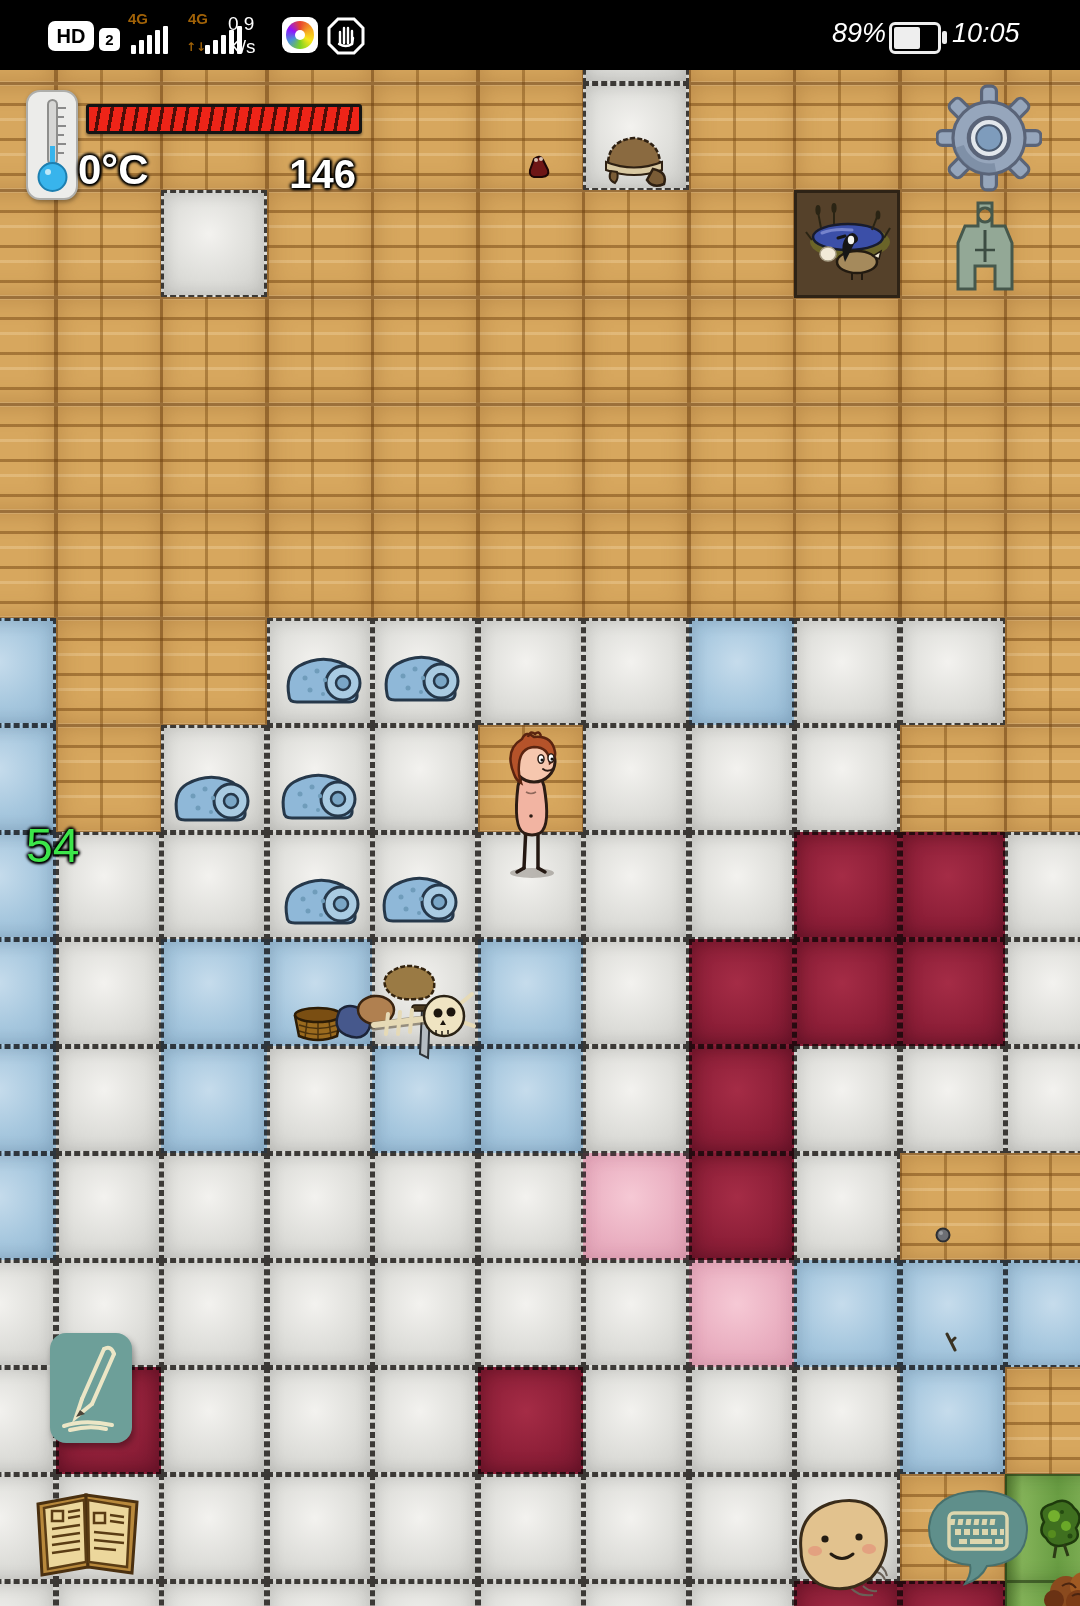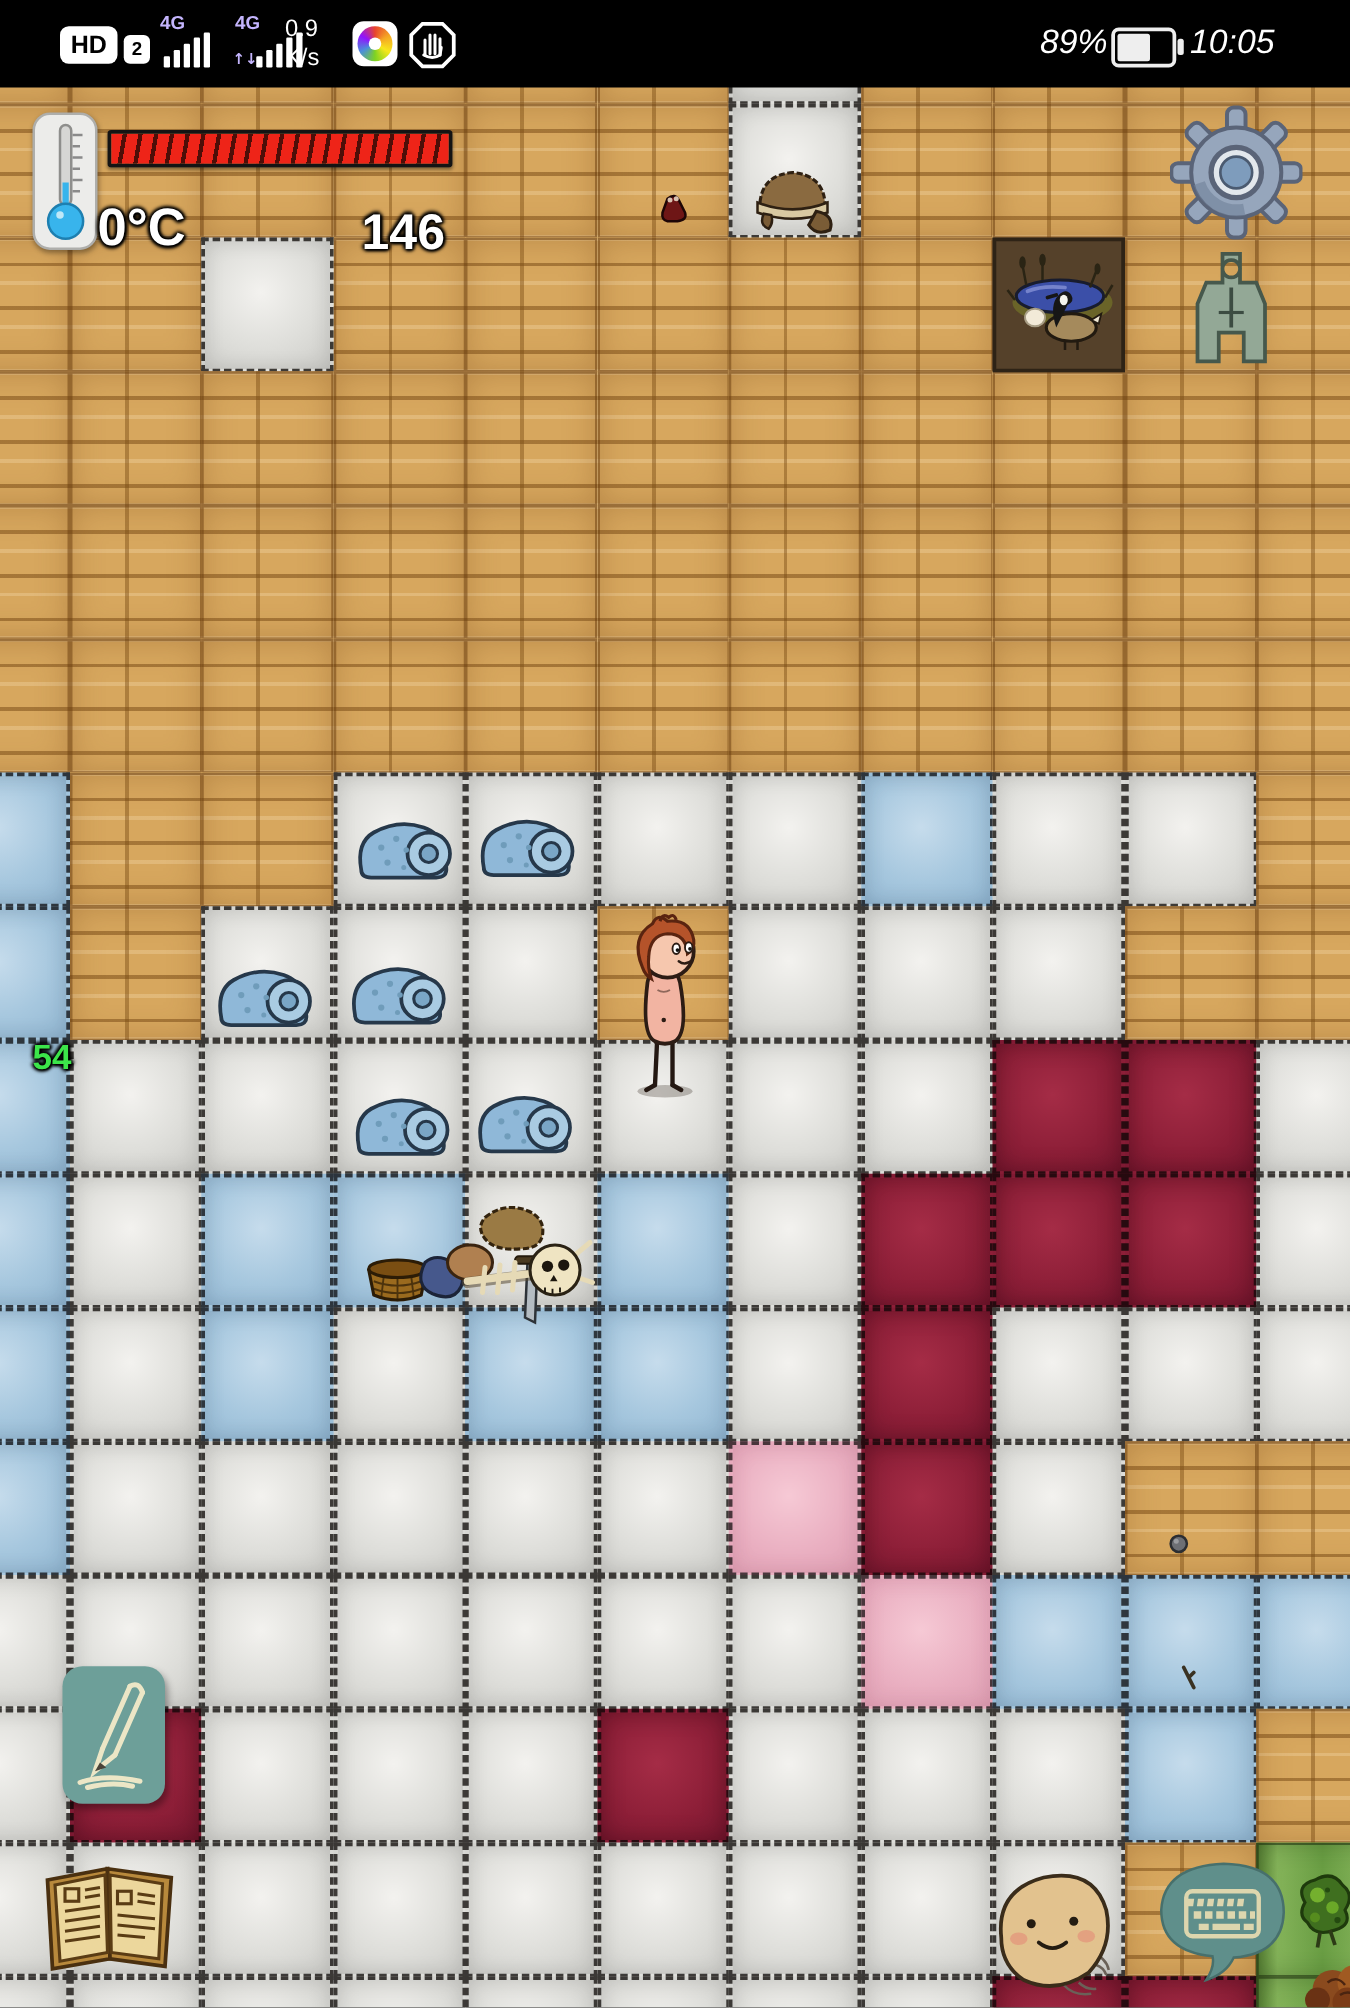--- a/index.html
+++ b/index.html
@@ -25,39 +25,39 @@
     background-size:100% 100%;
     box-shadow: inset 0 0 0 2px rgba(30,46,14,.55), inset 0 0 20px rgba(20,40,10,.3);}
   .tile-D{background:#55412a; box-shadow: inset 0 0 0 3px rgba(30,22,12,.7), inset 0 0 22px rgba(0,0,0,.4);}
   
   .item{position:absolute;z-index:2;}
   .sprite{position:relative;}
   
   #hud{position:absolute;left:0;top:0;width:1080px;height:1606px;z-index:3;pointer-events:none;}
   #hud > *{pointer-events:auto;}
   .hud-text{position:absolute;color:#fff;font-weight:600;
-    text-shadow:-2px 0 3px #000,2px 0 3px #000,0 -2px 3px #000,0 2px 3px #000,1px 1px 2px #000;margin-top:12px;}
+    text-shadow:-2px 0 3px #000,2px 0 3px #000,0 -2px 3px #000,0 2px 3px #000,1px 1px 2px #000;}
   .hbar{position:absolute;left:86px;top:104px;width:276px;height:30px;box-sizing:border-box;
     border:3px solid #141414;border-radius:3px;
     background:repeating-linear-gradient(100deg,#ee2418 0 9px,#4f0e08 9px 12.4px);
     box-shadow:0 2px 3px rgba(0,0,0,.4);}
   .thermo{position:absolute;left:26px;top:90px;width:48px;height:106px;background:#ececea;
     border:2px solid #aeaeab;border-radius:14px;box-shadow:1px 2px 4px rgba(0,0,0,.35);}
   .btn{position:absolute;cursor:pointer;}
   .teal-btn{background:#6d9f99;border-radius:16px;box-shadow:2px 4px 6px rgba(0,0,0,.35);}
   
   #statusbar{position:absolute;left:0;top:0;width:1080px;height:70px;background:#000;z-index:4;color:#fff;}
   .sb{position:absolute;color:#fff;}
   .hd-box{left:48px;top:21px;width:46px;height:30px;background:#fff;border-radius:7px;color:#000;
     font-weight:bold;font-size:20px;text-align:center;line-height:30px;}
   .sim-box{left:99px;top:28px;width:21px;height:23px;background:#fff;border-radius:5px;color:#000;
     font-weight:bold;font-size:15px;text-align:center;line-height:23px;}
   .bars{position:absolute;display:flex;align-items:flex-end;gap:3px;}
   .bars i{display:block;width:5px;background:#fff;border-radius:1px;}
-  .netlabel{position:absolute;font-size:15px;font-weight:bold;color:#c4b5fd;}
+  .netlabel{position:absolute;font-size:15px;font-weight:bold;color:#a16207;}
   .speed{left:228px;top:12px;font-size:19px;line-height:23px;font-weight:400;}
   .appicon{position:absolute;width:36px;height:36px;top:17px;border-radius:9px;background:#fff;}
   .flower{position:absolute;left:4px;top:4px;width:28px;height:28px;border-radius:50%;
     background:conic-gradient(#e8452e,#f5a623,#f8e71c,#7ed321,#4a90d9,#9013fe,#e8452e);}
   .flower:after{content:"";position:absolute;left:9px;top:9px;width:10px;height:10px;border-radius:50%;background:#fff;}
   .sb-right{font-size:27px;font-style:italic;font-weight:500;}
   .battery{position:absolute;left:889px;top:22px;width:46px;height:26px;border:3px solid #eee;border-radius:6px;}
   .battery .fill{position:absolute;left:2px;top:2px;bottom:2px;width:26px;background:#eee;border-radius:2px;}
   .battery .nub{position:absolute;right:-9px;top:6px;width:5px;height:13px;background:#eee;border-radius:2px;}
 </style>
@@ -482,21 +482,21 @@
         <rect x="22" y="54" width="5" height="22" fill="#38b4ec"></rect>
         <circle cx="24.5" cy="85" r="14" fill="#38b4ec" stroke="#1d7fb0" stroke-width="2"></circle>
         <circle cx="20" cy="80" r="3" fill="#bfe8f8"></circle>
       </svg>
     </div>
 
     <div class="hbar"></div>
 
     <div class="hud-text" style="left:78px;top:146px;font-size:42px;">0°C</div>
     <div class="hud-text" style="left:246px;top:152px;width:110px;text-align:right;font-size:40px;">146</div>
-    <div class="hud-text" style="left:26px;top:818px;font-size:28px;color:#3ce54a;font-weight:bold;">54</div>
+    <div class="hud-text" style="left:26px;top:818px;font-size:48px;color:#3ce54a;font-weight:normal;">54</div>
 
     <div class="btn" style="left:936px;top:84px;width:106px;height:108px">
       <svg width="106" height="108" viewBox="0 0 100 100">
         <g fill="#96a6bc" stroke="#5a6478" stroke-width="3">
           <rect x="43" y="1" width="14" height="20" rx="5"></rect>
           <rect x="43" y="1" width="14" height="20" rx="5" transform="rotate(45 50 50)"></rect>
           <rect x="43" y="1" width="14" height="20" rx="5" transform="rotate(90 50 50)"></rect>
           <rect x="43" y="1" width="14" height="20" rx="5" transform="rotate(135 50 50)"></rect>
           <rect x="43" y="1" width="14" height="20" rx="5" transform="rotate(180 50 50)"></rect>
           <rect x="43" y="1" width="14" height="20" rx="5" transform="rotate(225 50 50)"></rect>

